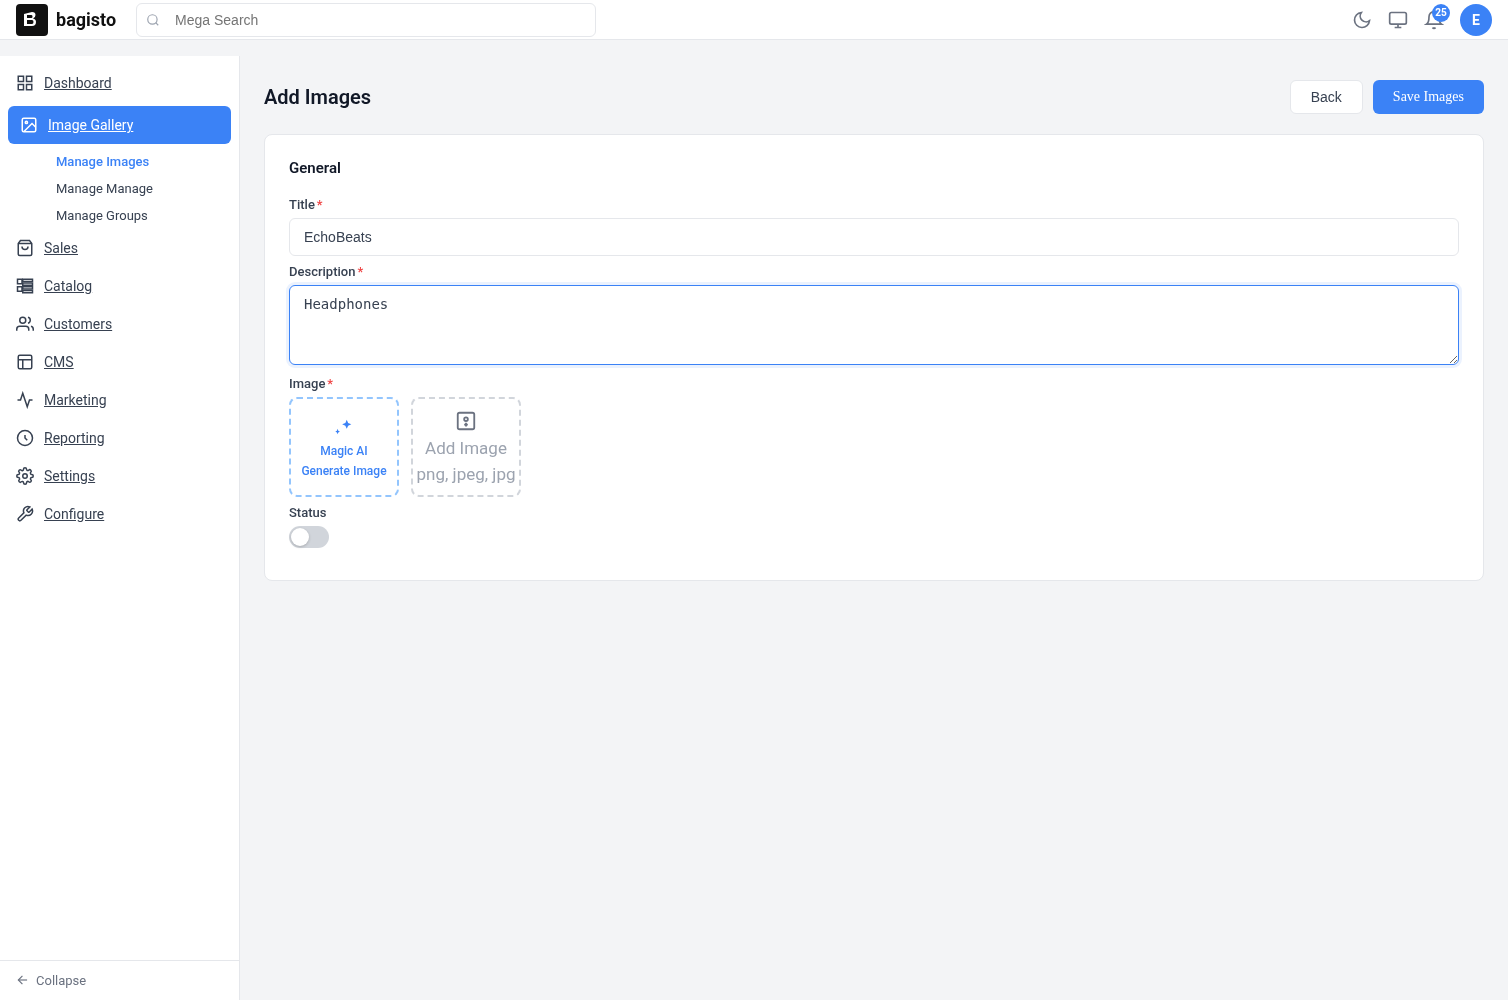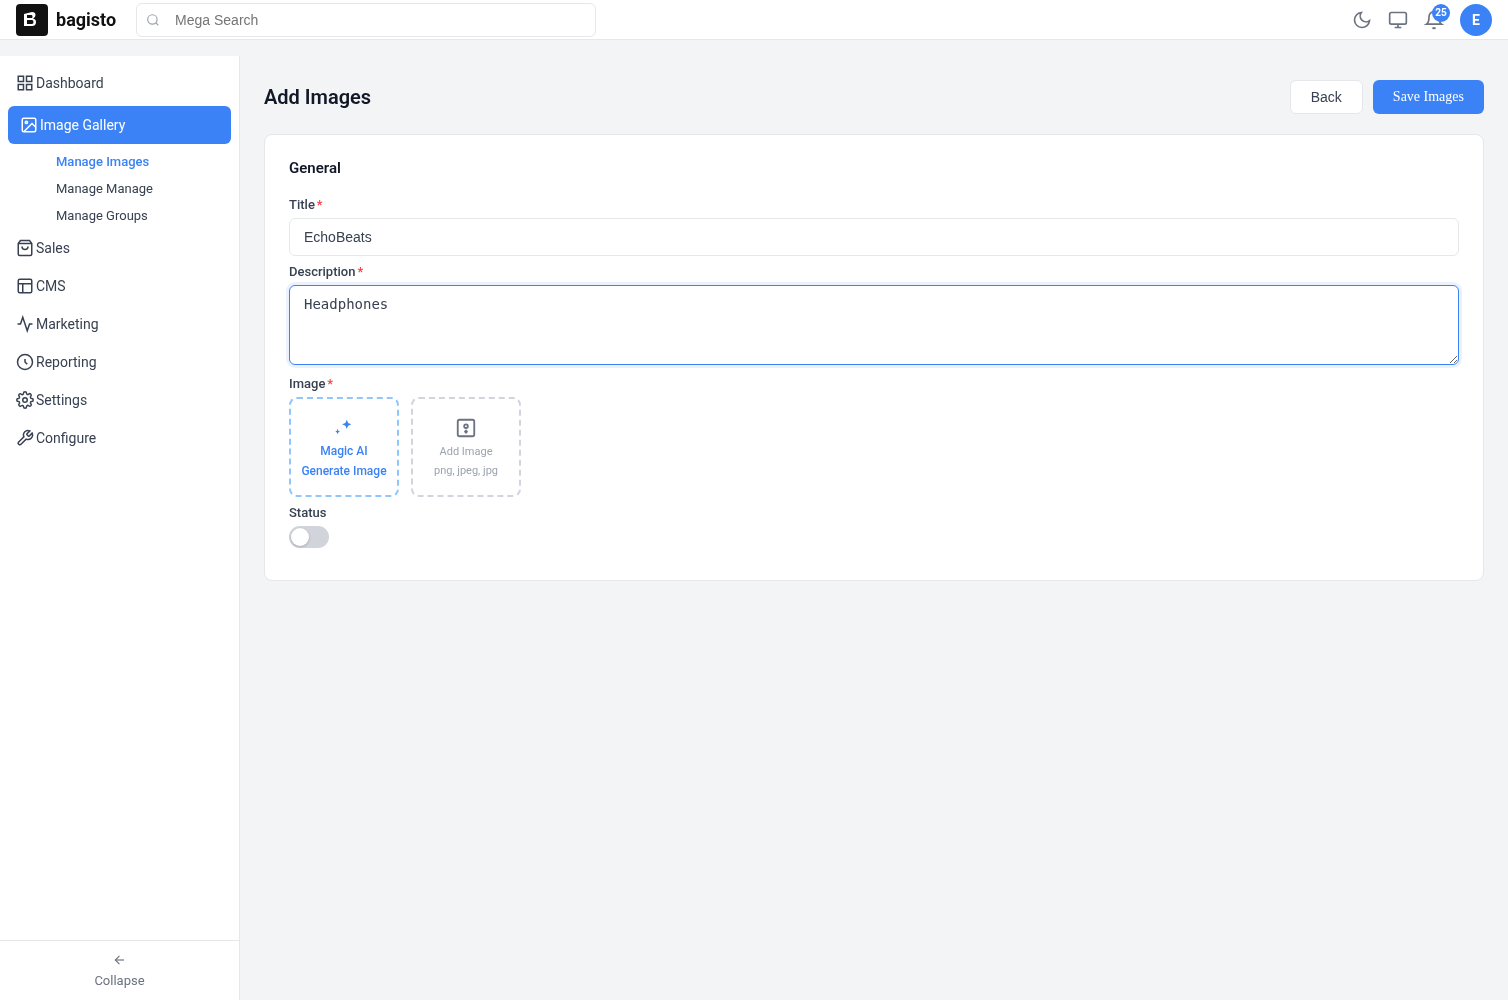--- a/index.html
+++ b/index.html
@@ -17,28 +17,28 @@
     .notif-wrap { position: relative; }
     .notif-badge { position: absolute; top: -6px; right: -6px; background: #3b82f6; color: #fff; border-radius: 50%; width: 18px; height: 18px; font-size: 10px; display: flex; align-items: center; justify-content: center; font-weight: 700; }
     .avatar { width: 32px; height: 32px; background: #3b82f6; border-radius: 50%; color: #fff; display: flex; align-items: center; justify-content: center; font-weight: 700; font-size: 14px; cursor: pointer; }
 
     
     .layout { display: flex; margin-top: 56px; height: calc(100vh - 56px); }
 
     
     .sidebar { width: 240px; background: #fff; border-right: 1px solid #e5e7eb; display: flex; flex-direction: column; overflow-y: auto; flex-shrink: 0; }
     .sidebar-nav { flex: 1; padding: 8px 0; }
-    .sidebar-item { display: flex; align-items: center; gap: 2px; padding: 10px 16px; cursor: pointer; color: #374151; border-radius: 0; transition: background 0.15s; font-size: 14px; }
+    .sidebar-item { display: flex; align-items: center; gap: 10px; padding: 10px 16px; cursor: pointer; color: #374151; border-radius: 0; transition: background 0.15s; font-size: 14px; text-decoration: underline; }
     .sidebar-item.active { background: #3b82f6; color: #fff; border-radius: 6px; margin: 0 8px; }
     .sidebar-item .icon { width: 18px; height: 18px; flex-shrink: 0; }
     .sidebar-sub { padding-left: 44px; }
     .sidebar-sub-item { display: block; padding: 6px 12px; color: #374151; cursor: pointer; font-size: 13px; border-radius: 4px; }
     .sidebar-sub-item.active { color: #3b82f6; font-weight: 500; }
     .sidebar-footer { padding: 12px 16px; border-top: 1px solid #e5e7eb; }
-    .sidebar-collapse { display: flex; align-items: center; gap: 6px; color: #6b7280; cursor: pointer; font-size: 13px; flex-direction: column; }
+    .sidebar-collapse { display: flex; align-items: flex-start; gap: 6px; color: #6b7280; cursor: pointer; font-size: 13px; }
 
     
     .main { flex: 1; overflow-y: auto; padding: 24px; }
 
     
     .page-header { display: flex; align-items: center; justify-content: space-between; margin-bottom: 20px; }
     .page-title { font-size: 20px; font-weight: 600; color: #111827; }
     .header-actions { display: flex; gap: 10px; }
     .btn-back { padding: 8px 20px; border: 1px solid #e5e7eb; border-radius: 6px; background: #fff; color: #374151; cursor: pointer; font-size: 14px; }
     .btn-save { padding: 8px 20px; border: none; border-radius: 6px; background: #3b82f6; color: #fff; cursor: pointer; font-size: 14px; font-weight: 500; font-family: Liberation Serif, serif; }
@@ -51,21 +51,21 @@
     .form-group { margin-bottom: 8px; }
     .form-label { font-size: 13px; font-weight: 500; color: #374151; margin-bottom: 6px; display: block; }
     .form-label .req { color: #ef4444; margin-left: 2px; }
     .form-input { width: 100%; padding: 10px 14px; border: 1px solid #e5e7eb; border-radius: 6px; font-size: 14px; color: #374151; outline: none; background: #fff; }
     .form-textarea { width: 100%; padding: 10px 14px; border: 1px solid #3b82f6; border-radius: 6px; font-size: 14px; color: #374151; outline: none; background: #fff; resize: vertical; min-height: 80px; box-shadow: 0 0 0 3px rgba(59,130,246,0.1); }
 
     
     .image-upload-row { display: flex; gap: 12px; flex-wrap: wrap; }
     .upload-box { width: 110px; height: 100px; border: 2px dashed #d1d5db; border-radius: 8px; display: flex; flex-direction: column; align-items: center; justify-content: center; cursor: pointer; gap: 6px; font-size: 12px; color: #6b7280; transition: border-color 0.15s; }
     .upload-box.magic { border-color: #93c5fd; }
-    .upload-box-label { font-size: 11px; color: #9ca3af; text-align: center; }
+    .upload-box-label { font-size: 17px; color: #9ca3af; text-align: center; }
     .magic-label { color: #3b82f6; font-weight: 500; font-size: 12px; text-align: center; }
 
     
     .toggle-wrap { display: flex; align-items: center; gap: 10px; }
     .toggle { width: 40px; height: 22px; background: #d1d5db; border-radius: 11px; position: relative; cursor: pointer; transition: background 0.2s; }
     .toggle-knob { width: 18px; height: 18px; background: #fff; border-radius: 50%; position: absolute; top: 2px; left: 2px; transition: left 0.2s; box-shadow: 0 1px 3px rgba(0,0,0,0.2); }
 
     svg { display: block; }
   </style>
 </head>
@@ -144,21 +144,41 @@
 
       <div class="sidebar-item">
         <svg class="icon" viewBox="0 0 24 24" fill="none" stroke="currentColor" stroke-width="2">
           <path d="M6 2 3 6v14a2 2 0 0 0 2 2h14a2 2 0 0 0 2-2V6l-3-4z"></path>
             <line x1="3" y1="6" x2="21" y2="6"></line>
             <path d="M16 10a4 4 0 0 1-8 0"></path>
         </svg>
         <span>Sales</span>
       </div>
 
-
+      <div class="sidebar-item">
+        <svg class="icon" viewBox="0 0 24 24" fill="none" stroke="currentColor" stroke-width="2">
+          <rect x="2" y="3" width="6" height="6"></rect>
+            <rect x="9" y="3" width="13" height="3"></rect>
+            <rect x="9" y="8" width="13" height="3"></rect>
+            <rect x="2" y="13" width="6" height="6"></rect>
+            <rect x="9" y="13" width="13" height="3"></rect>
+            <rect x="9" y="18" width="13" height="3"></rect>
+        </svg>
+        <span>Catalog</span>
+      </div>
+
+      <div class="sidebar-item">
+        <svg class="icon" viewBox="0 0 24 24" fill="none" stroke="currentColor" stroke-width="2">
+          <path d="M17 21v-2a4 4 0 0 0-4-4H5a4 4 0 0 0-4 4v2"></path>
+            <circle cx="9" cy="7" r="4"></circle>
+            <path d="M23 21v-2a4 4 0 0 0-3-3.87"></path>
+            <path d="M16 3.13a4 4 0 0 1 0 7.75"></path>
+        </svg>
+        <span>Customers</span>
+      </div>
 
       <div class="sidebar-item">
         <svg class="icon" viewBox="0 0 24 24" fill="none" stroke="currentColor" stroke-width="2">
           <rect x="3" y="3" width="18" height="18" rx="2"></rect>
             <path d="M3 9h18M9 21V9"></path>
         </svg>
         <span>CMS</span>
       </div>
 
       <div class="sidebar-item">

